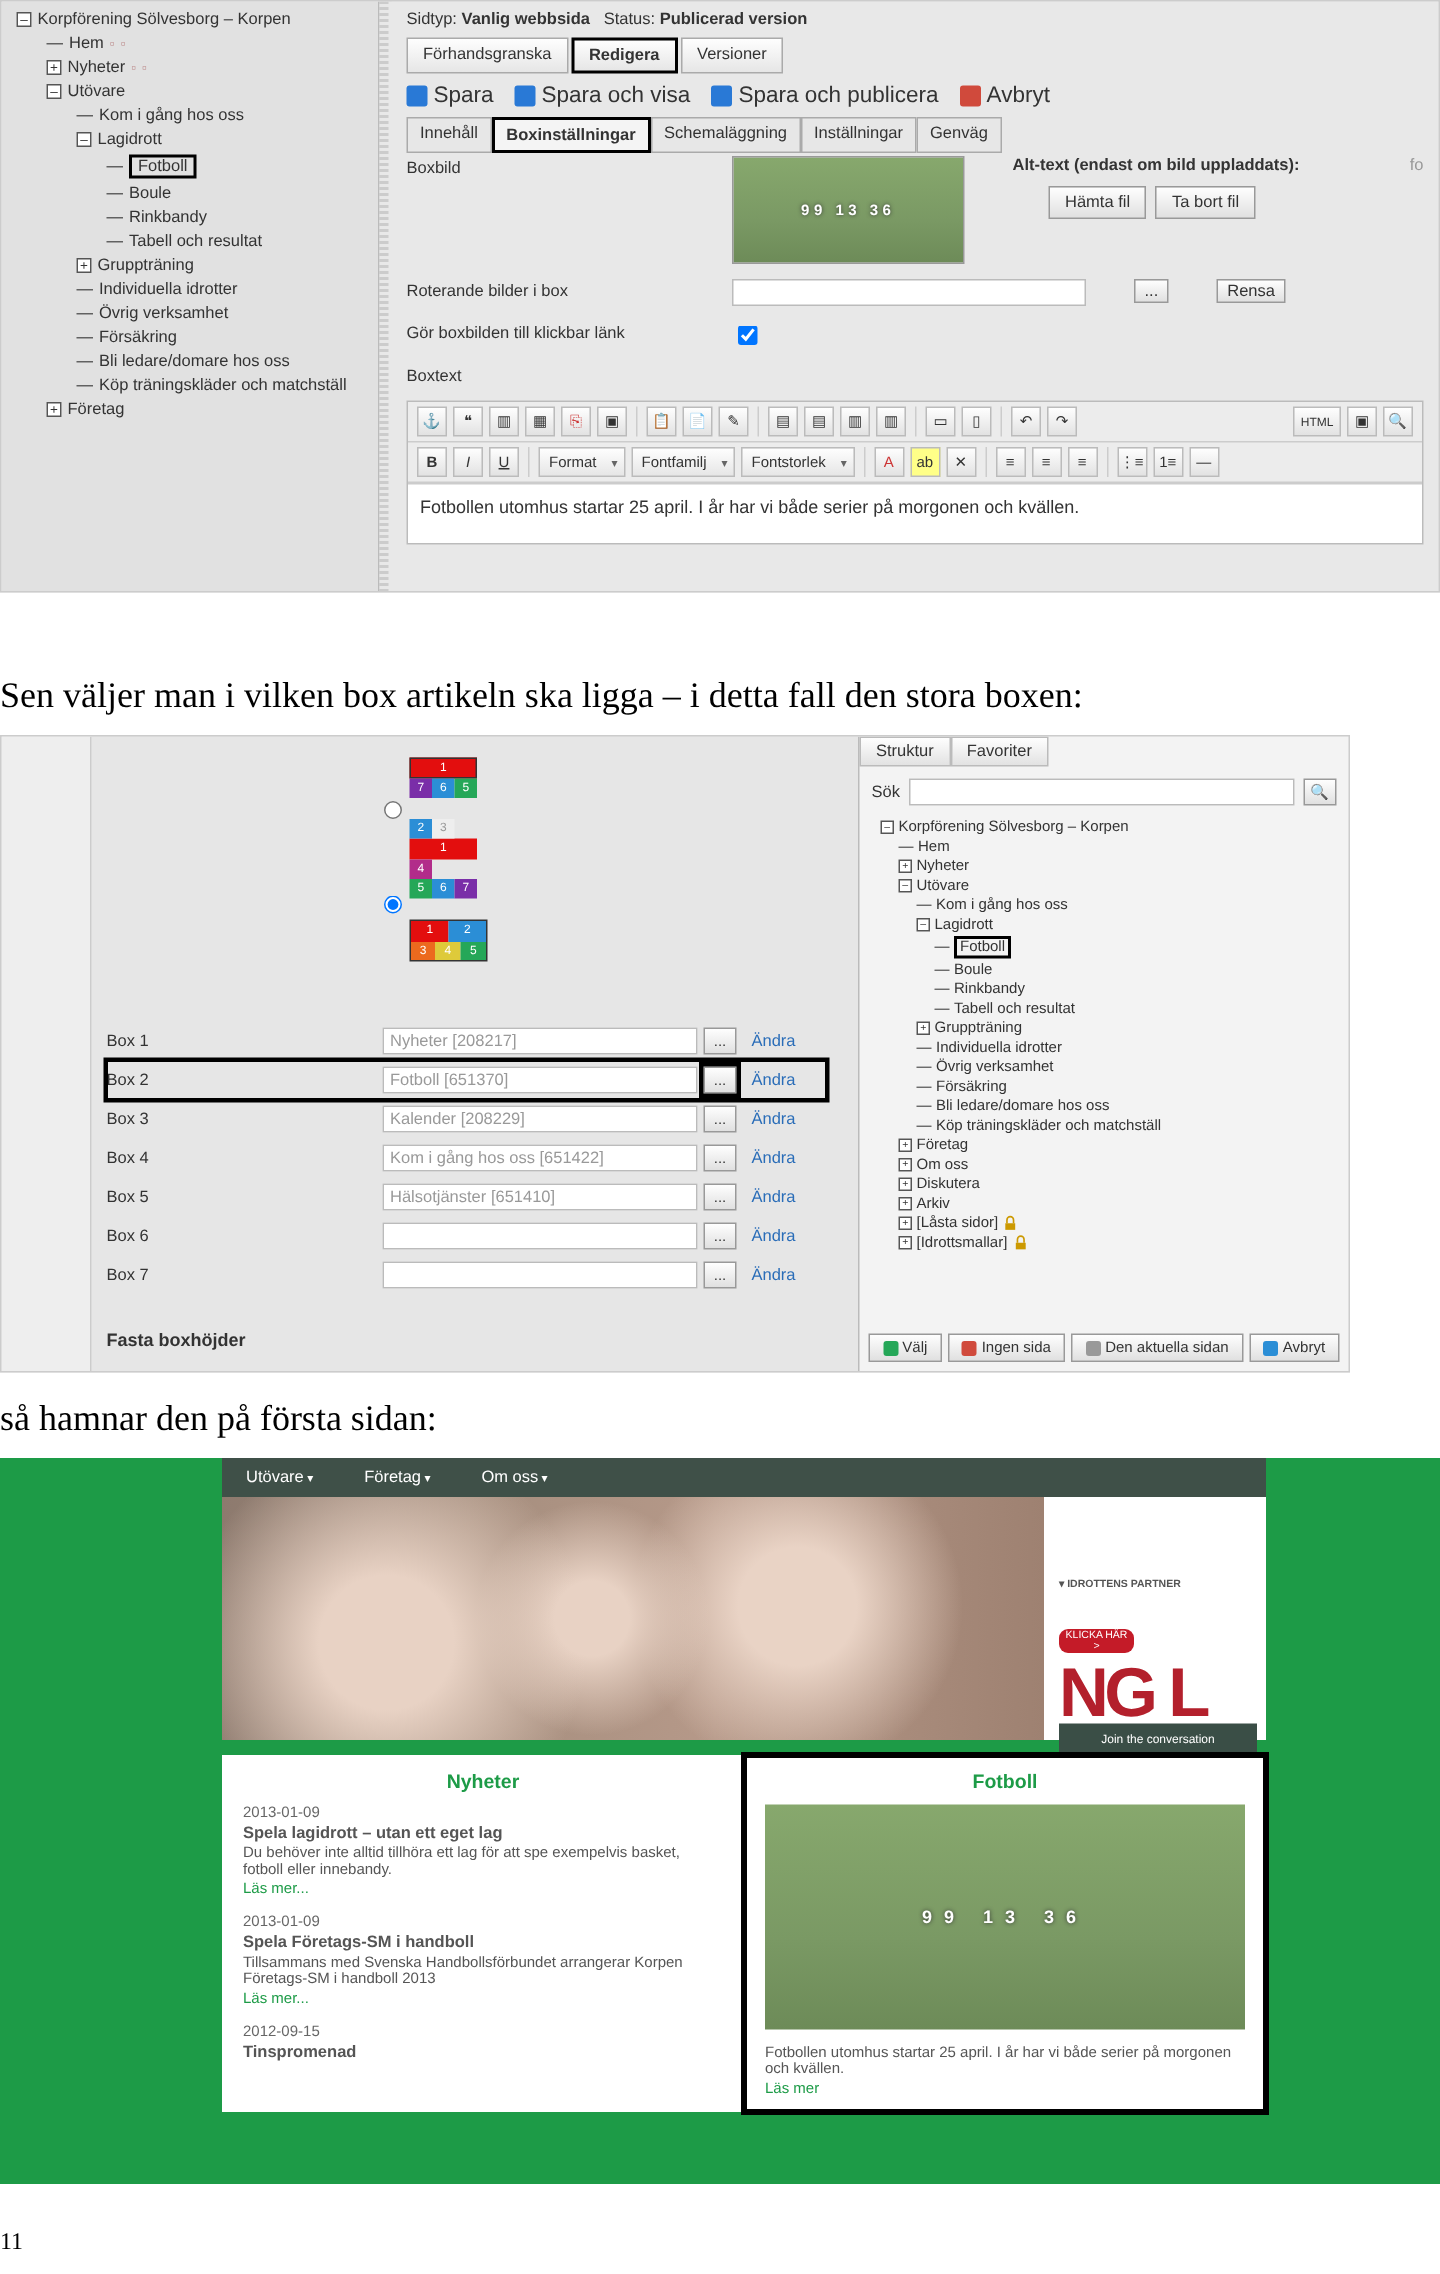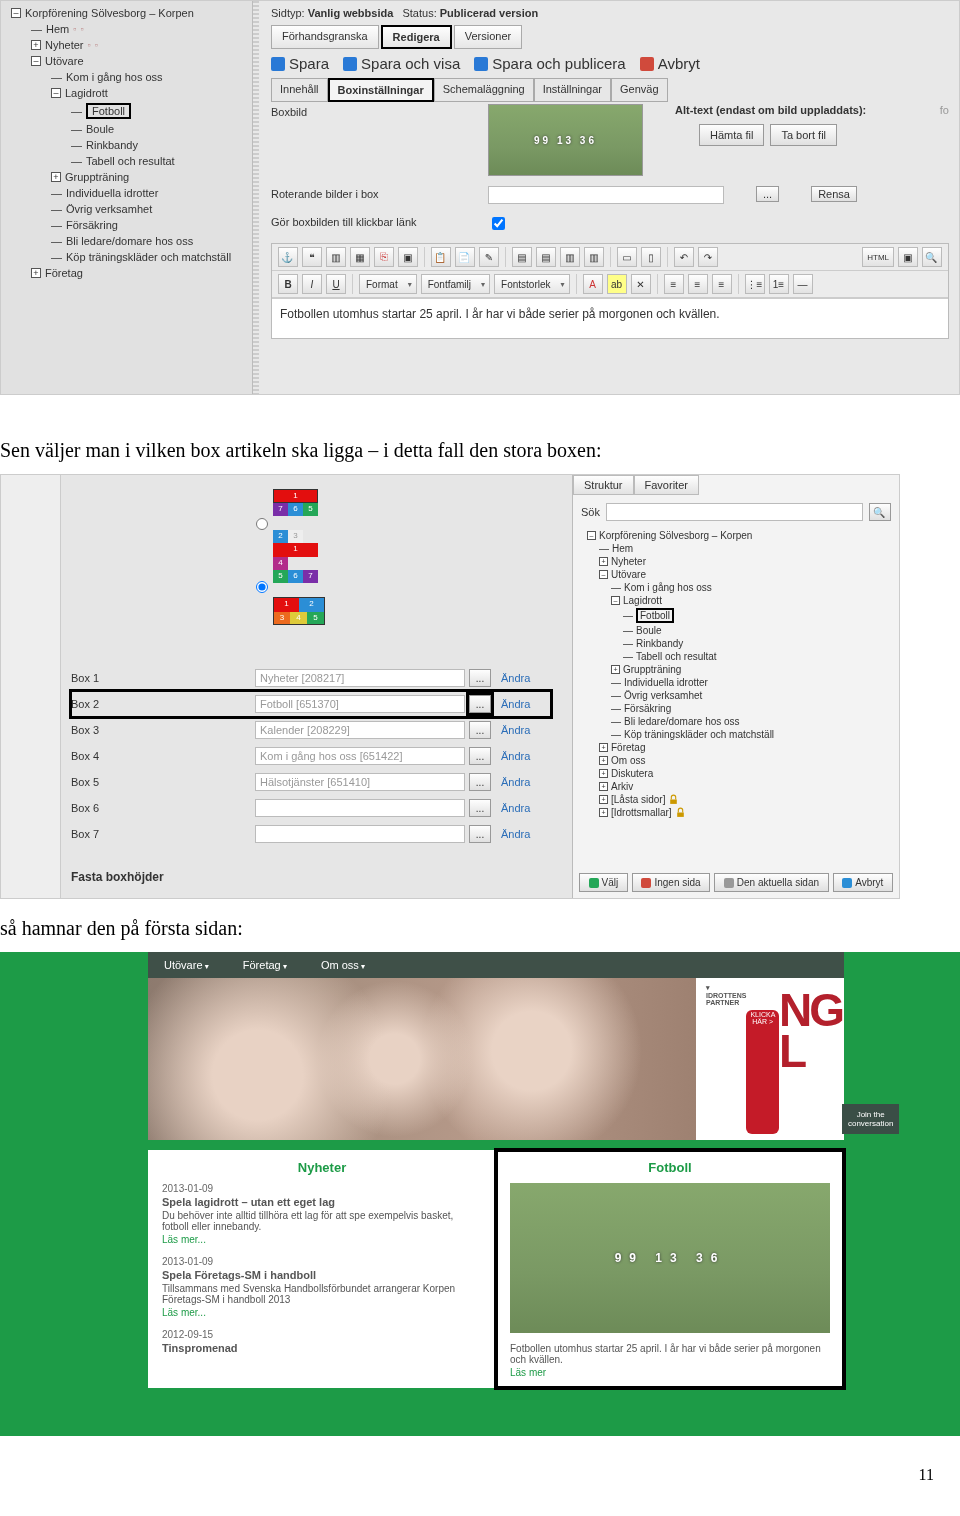--- a/index.html
+++ b/index.html
@@ -47,21 +47,21 @@
   .rte-row { display: flex; gap: 4px; border-bottom: 1px solid #ccc; padding: 3px 6px; align-items: center; }
   .rte-btn { width: 20px; height: 20px; background: linear-gradient(#fefefe,#e2e2e2); border: 1px solid #bbb; cursor: pointer; display: flex; align-items: center; justify-content: center; font-size: 10px; }
   .rte-sep { width: 1px; height: 20px; background: #ccc; margin: 0 2px; }
   .rte-sel { height: 20px; border: 1px solid #bbb; background: linear-gradient(#fefefe,#e6e6e6); padding: 0 18px 0 6px; font-size: 10px; display: flex; align-items: center; position: relative; cursor: pointer; }
   .rte-sel::after { content: "▾"; position: absolute; right: 4px; font-size: 8px; color: #666; }
   .rte-content { background: #fff; border-top: 1px solid #ccc; padding: 8px; font-size: 12px; color: #333; min-height: 40px; }
   
   .drag-handle { position: absolute; left: 252px; top: 0; width: 6px; height: 395px; background: repeating-linear-gradient(#ccc 0 2px,#e8e8e8 2px 4px); cursor: col-resize; }
   
   
-  .narrative { font-family: Georgia, 'Times New Roman', serif; font-size: 20px; color: #000; padding: 44px 0 12px 0; }
+  .narrative { font-family: Georgia, 'Times New Roman', serif; font-size: 24px; color: #000; padding: 56px 0 12px 0; }
   
   
   .cms2 { position: relative; width: 900px; height: 425px; border: 1px solid #ccc; background: #e6e6e6; overflow: hidden; font-size: 11px; color: #333; margin-bottom: 8px; }
   .cms2-ghost-col { position: absolute; left: 0; top: 0; width: 60px; height: 100%; background: #eee; border-right: 1px solid #ccc; }
   .layout-diagrams { position: absolute; left: 272px; top: 14px; display: flex; flex-direction: column; gap: 14px; }
   .diagram { position: relative; }
   .diag-a .d1 { width: 45px; height: 14px; background: #e30e0e; border: 1px solid #333; }
   .diag-a .dr { display: flex; }
   .diag-a .d7 { width: 15px; height: 13px; background: #7a2ea8; }
   .diag-a .d6 { width: 15px; height: 13px; background: #2b8ed6; }
@@ -117,38 +117,38 @@
   .b-akt { background: #999; }
   .b-avbryt { background: #2b8ed6; }
   
   
   .front { width: 960px; height: 484px; background: #1d9b47; overflow: hidden; position: relative; font-size: 11px; }
   .front-top { background: #3f5048; height: 26px; margin: 0 116px 0 148px; display: flex; align-items: center; color: #fff; font-size: 11px; padding: 0 16px; gap: 34px; }
   .front-top span::after { content: " ▾"; font-size: 8px; }
   .hero { margin: 0 116px 0 148px; height: 162px; background: #fff; display: flex; }
   .hero-photo { flex: 1; background: linear-gradient(90deg,#8d7a6e 0%,#a58e7e 30%,#b69989 60%,#9e8171 100%); position: relative; }
   .hero-photo::after { content: ""; position: absolute; inset: 0; background: radial-gradient(circle at 20% 60%,#e8d2c4 10%,transparent 30%), radial-gradient(circle at 45% 50%,#e8d2c4 8%,transparent 25%), radial-gradient(circle at 70% 45%,#e9d3c5 10%,transparent 28%); }
-  .partner-box { width: 148px; background: #fff; border-left: 4px solid #fff; display: flex; flex-direction: row; padding: 6px; }
+  .partner-box { width: 148px; background: #fff; border-left: 4px solid #fff; display: flex; flex-direction: column; padding: 6px; margin-top: 48px; }
   .partner-head { font-size: 7px; color: #555; font-weight: bold; }
   .klicka { background: #c41b28; color: #fff; font-size: 7px; padding: 1px 4px; border-radius: 6px; display: inline-block; margin-top: 26px; width: 50px; text-align: center; }
   .logo-ng { color: #b3202c; font-size: 46px; font-weight: 900; letter-spacing: -3px; line-height: 0.9; margin-top: 6px; }
   .join-bar { margin-top: auto; background: #3a4e46; color: #fff; font-size: 8px; padding: 6px; text-align: center; }
   
   .cards { margin: 10px 116px 0 148px; display: flex; gap: 0; }
   .card { flex: 1; background: #fff; padding: 10px 14px; font-size: 10px; color: #444; }
   .card h3 { color: #1d9b47; font-weight: bold; margin: 0 0 8px 0; font-size: 13px; text-align: center; }
   .card .date { color: #666; font-size: 10px; }
   .card .t { font-weight: bold; color: #555; margin: 2px 0; font-size: 11px; }
   .card .p { color: #555; margin-bottom: 2px; }
   .card .ls { color: #1d9b47; cursor: pointer; }
   .card.card-f { outline: 4px solid #000; outline-offset: -2px; }
   .card-f .boximg2 { width: 100%; height: 150px; background: linear-gradient(#87a86d 0%, #7a9964 60%, #6d8b58 100%); position: relative; margin-bottom: 10px; }
   .card-f .boximg2::after { content: "99 13 36"; position: absolute; inset: 0; display: flex; align-items: center; justify-content: center; color: #fff; font-size: 12px; font-weight: bold; text-shadow: 0 0 3px #333; letter-spacing: 8px; }
   
-  .page-no { text-align: right; padding: 30px 26px 0 0; font-family: Georgia, serif; font-size: 16px; color: #000; }
+  .page-no { padding: 30px 44px 0 0; font-family: Georgia, serif; font-size: 16px; color: #000; }
   svg.lock {width:11px;height:11px;}
 </style>
 </head>
 <body>
 
 <div class="cms1">
 
   <div class="tree-panel">
     <div class="tree-item tree-l1">
         <span class="tree-box">–</span>
@@ -240,20 +240,23 @@
     </div>
     <div class="form-row">
       <div class="form-label">Roterande bilder i box</div>
       <div style="width:236px;height:18px;background:#fff;border:1px solid #bbb;"></div>
       <div class="btn2 btn-sm">...</div>
       <div class="btn2 btn-sm">Rensa</div>
     </div>
     <div class="form-row">
       <div class="form-label">Gör boxbilden till klickbar länk</div>
       <input type="checkbox" class="chk" checked="" style="">
+    </div>
+    <div class="form-row">
+      <div class="form-label">Boxtext</div>
     </div>
 
     <div class="rte-toolbar">
       <div class="rte-row">
         <div class="rte-btn">⚓</div>
         <div class="rte-btn">❝</div>
         <div class="rte-btn">▥</div>
         <div class="rte-btn">▦</div>
         <div class="rte-btn" style="color:#c33">⎘</div>
         <div class="rte-btn">▣</div>

